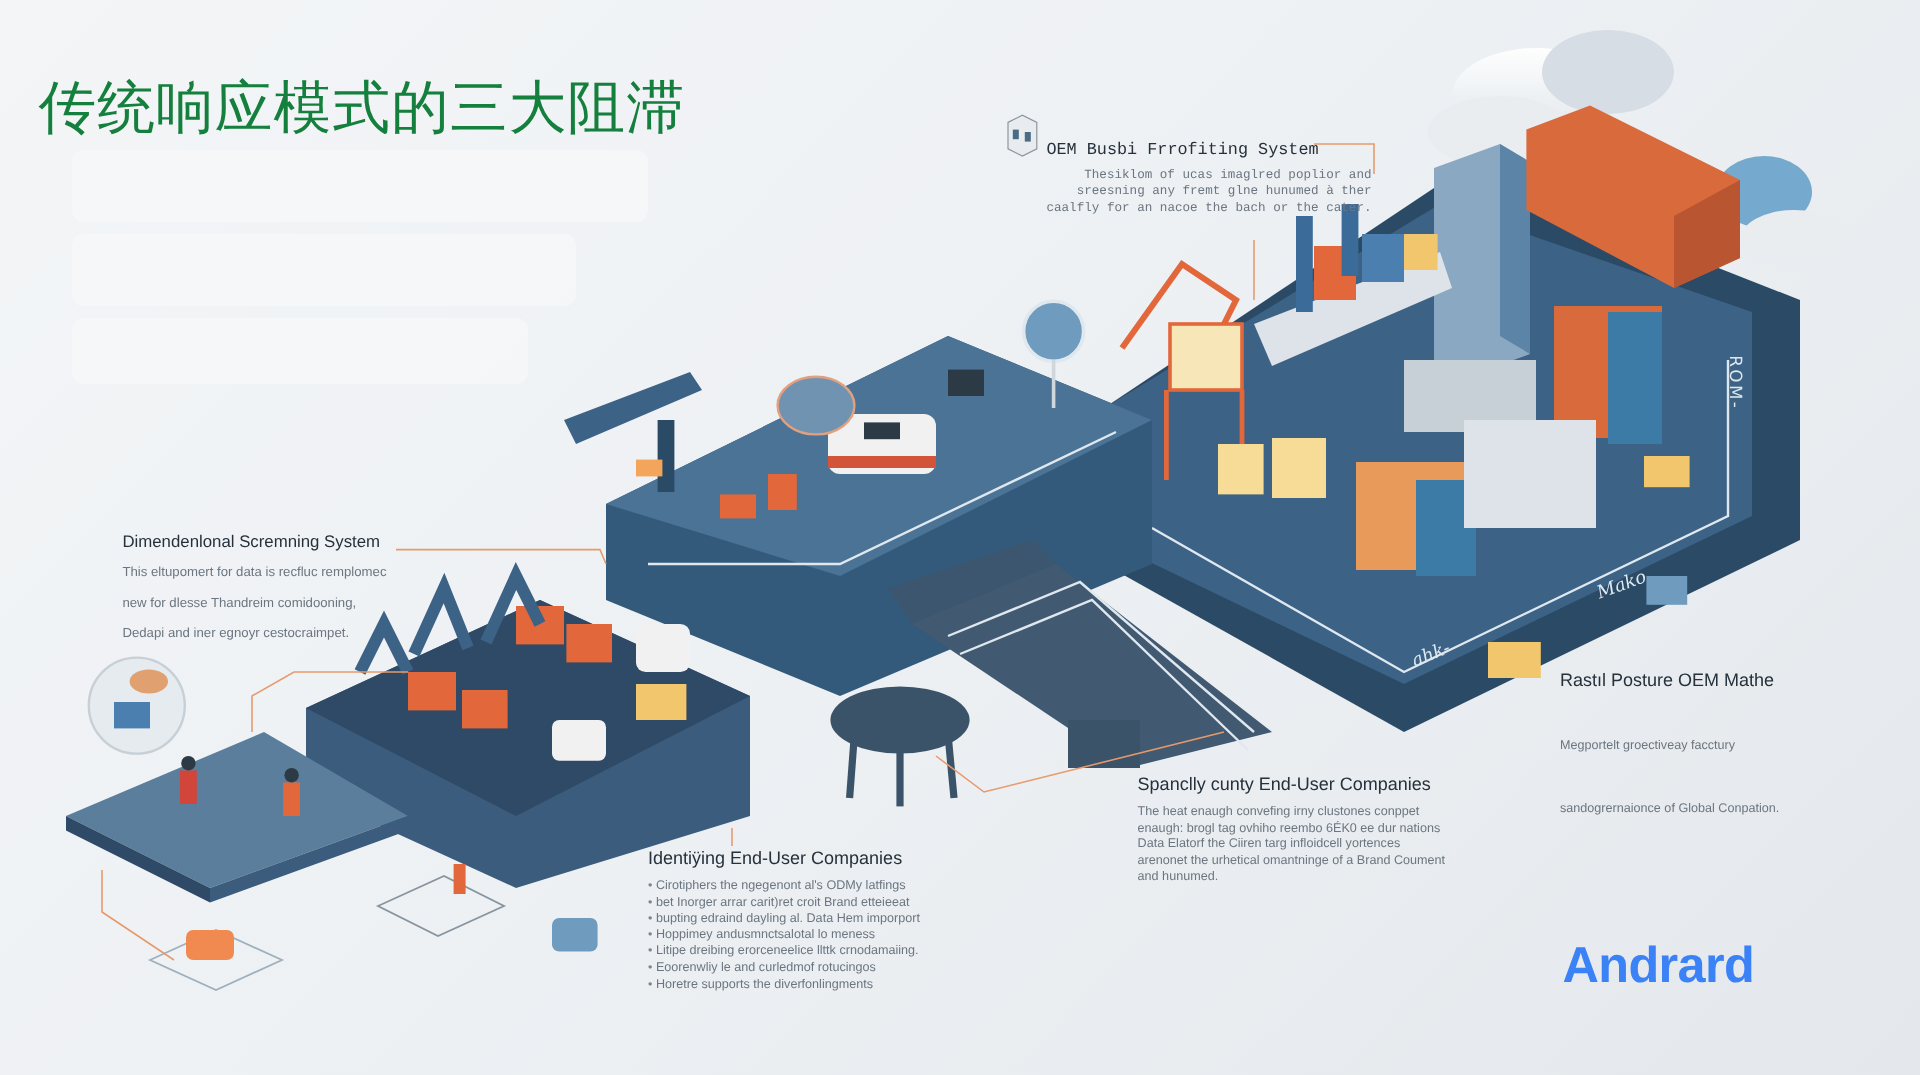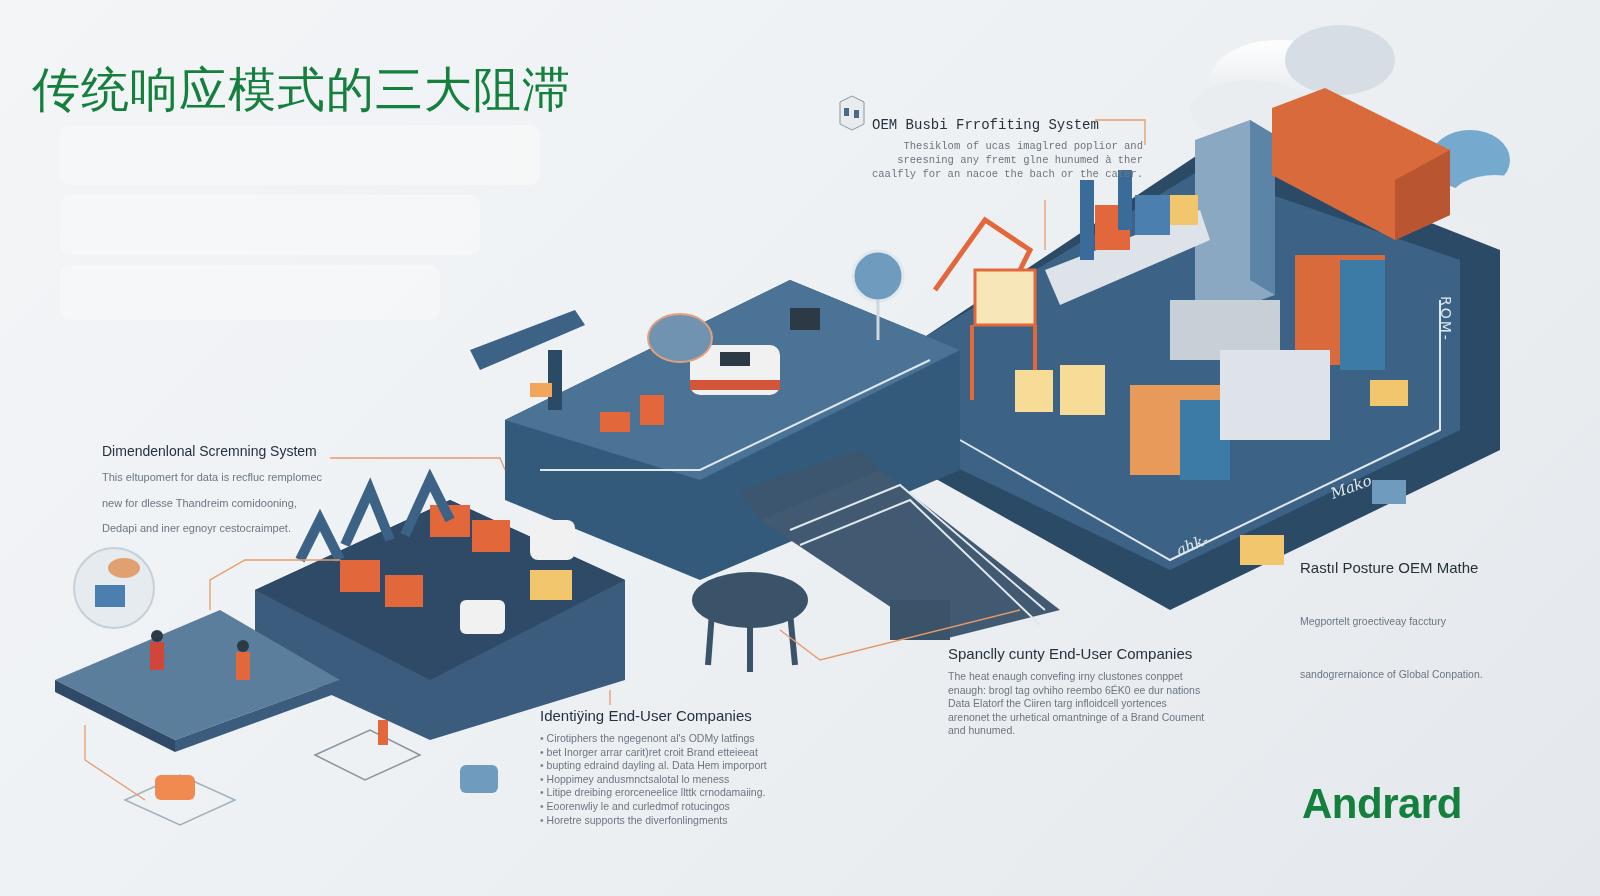--- a/index.html
+++ b/index.html
@@ -42,21 +42,21 @@
   .c-spancly { left: 948px; top: 645px; }
   .c-spancly h3 { font-size: 15px; margin-bottom: 8px; }
   .c-spancly p { font-size: 10.5px; line-height: 13.6px; }
 
   .c-rastil { left: 1300px; top: 559px; }
   .c-rastil h3 { font-size: 15px; margin-bottom: 6px; }
   .c-rastil p { font-size: 10.5px; line-height: 13.5px; margin-top: 39px; }
 
   .logo {
     position: absolute; left: 1302px; top: 780px;
-    font-size: 42px; font-weight: 700; color: #15803d; letter-spacing: -0.5px;
+    font-size: 42px; font-weight: 700; color: #3b82f6; letter-spacing: -0.5px;
     font-family: "Liberation Sans", sans-serif;
   }
   .oem-icon { position: absolute; left: 836px; top: 94px; width: 34px; height: 40px; }
   .side-label {
     position: absolute; left: 1438px; top: 296px; color: #dfe8ef;
     font-size: 14px; writing-mode: vertical-rl; letter-spacing: 2px;
     font-family: "DejaVu Sans", sans-serif;
   }
   .scribble {
     position: absolute; color: #dfe8ef; font-style: italic; font-size: 15px;

